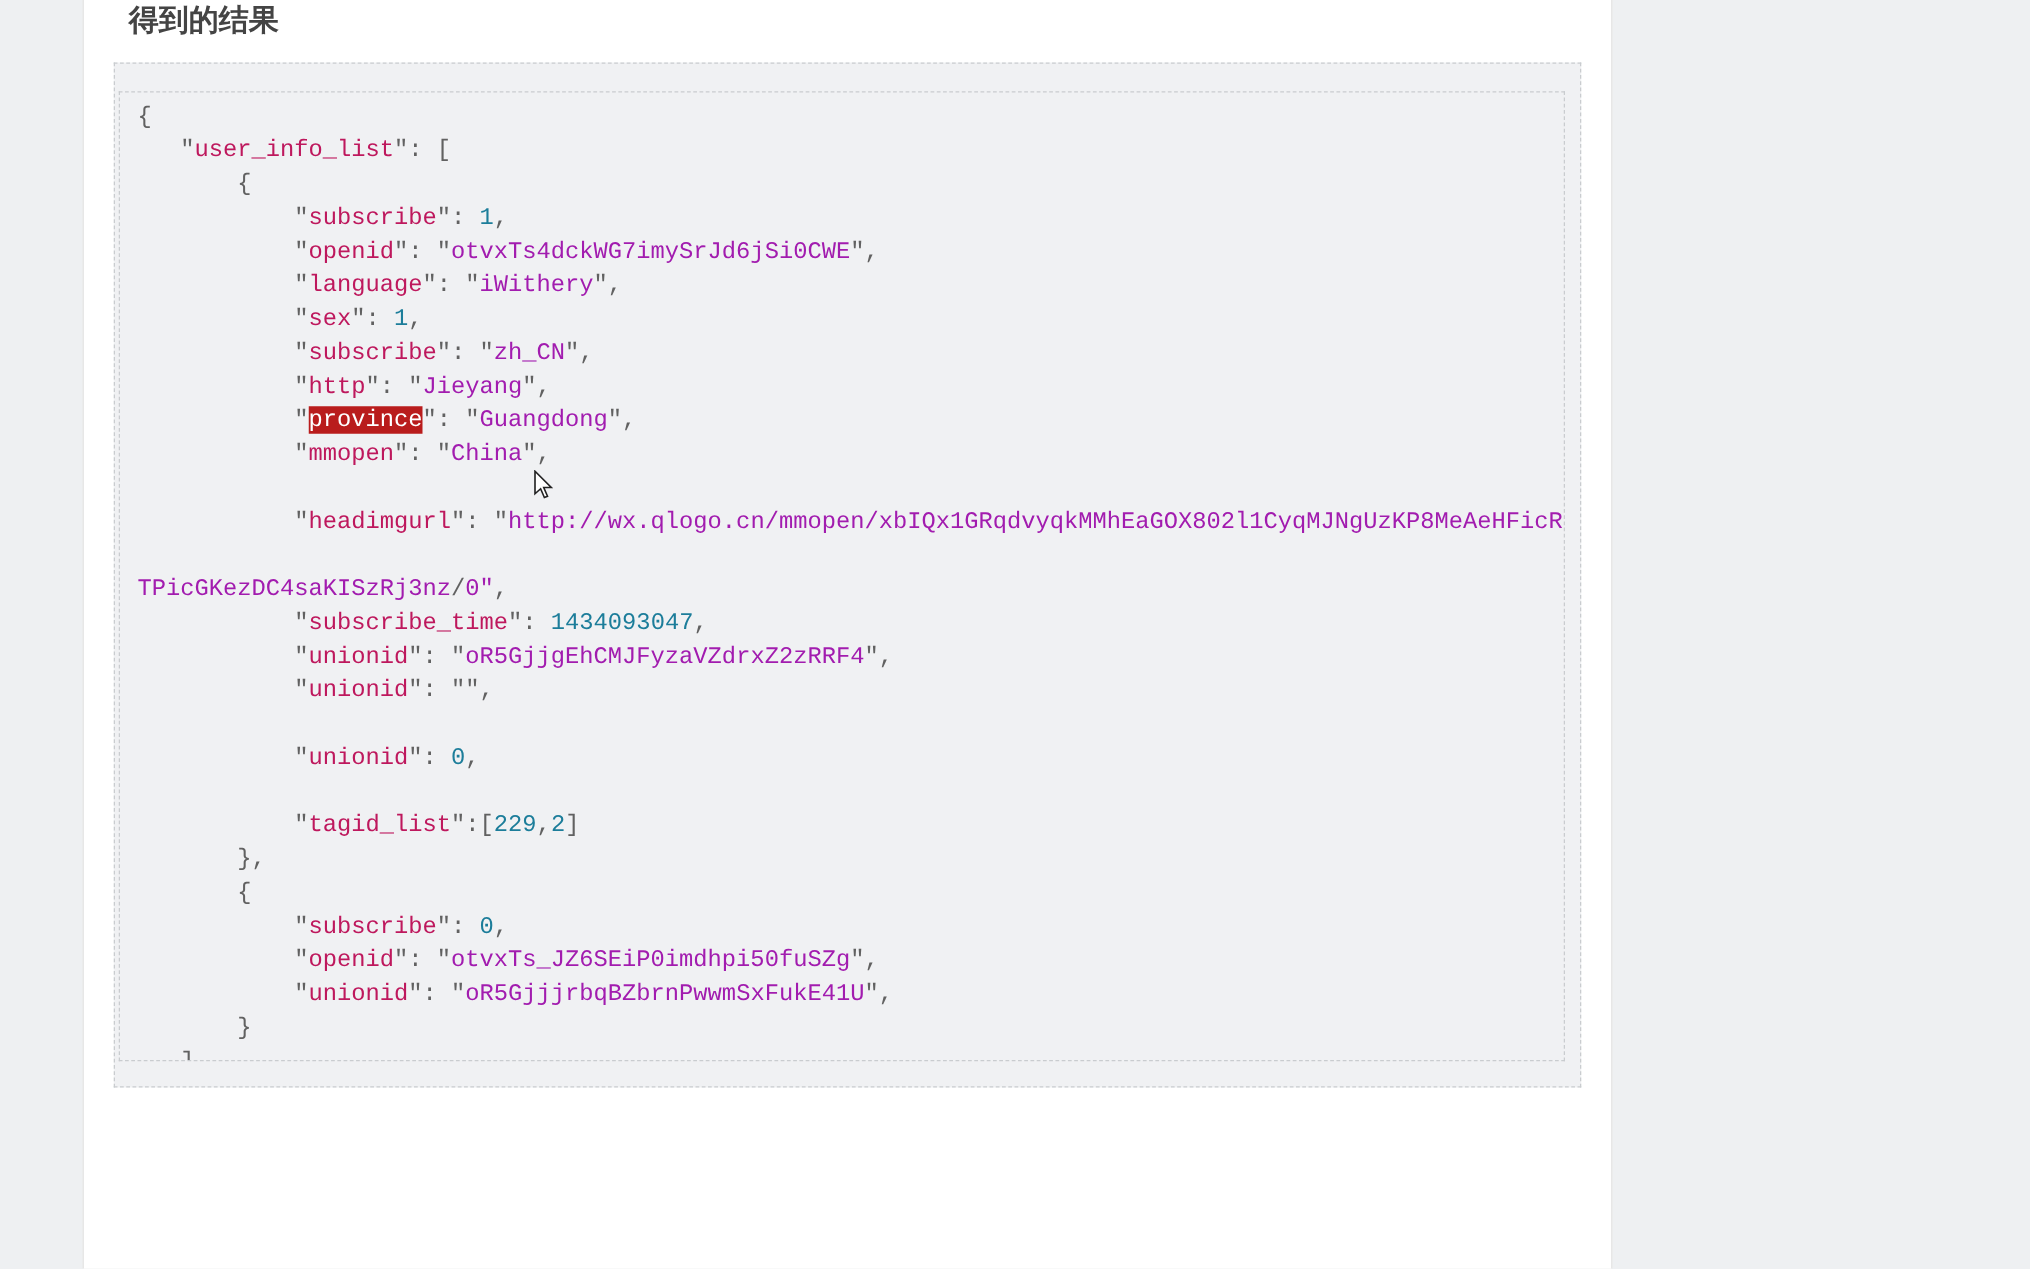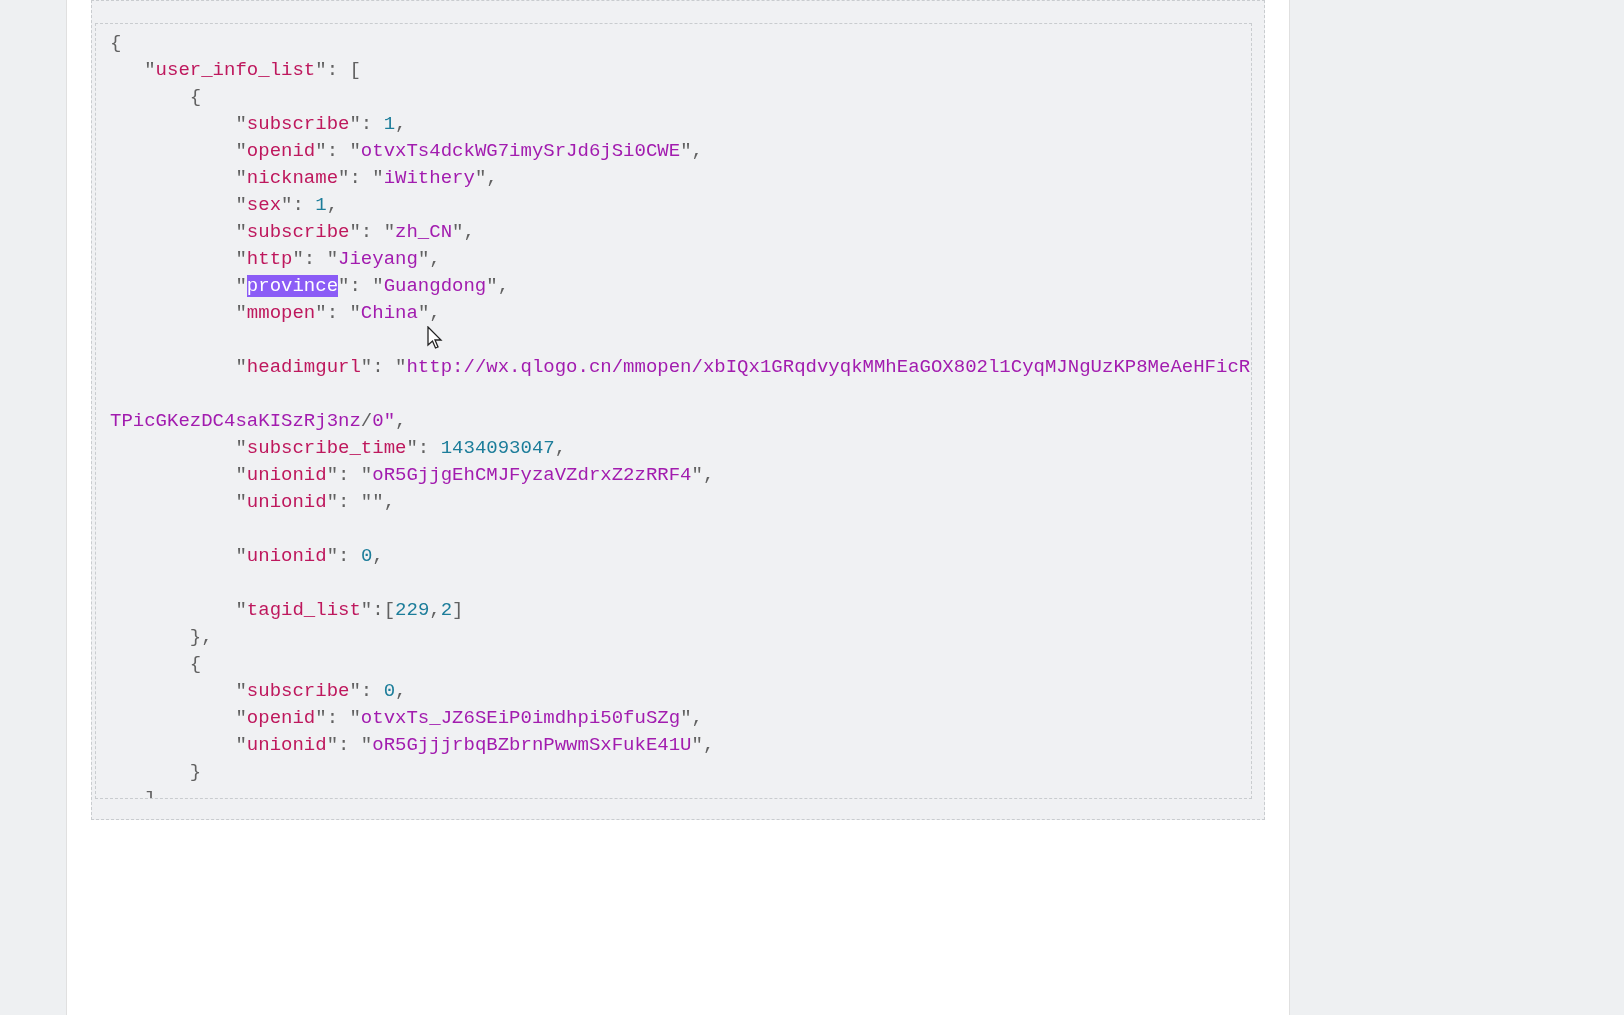--- a/index.html
+++ b/index.html
@@ -14,39 +14,40 @@
   .inner-box{margin:0 0 0 0;height:776px;border:1px dashed #c9cccf;background:#f0f1f3;
     width:1157px;box-sizing:border-box;overflow:hidden;}
   pre{margin:0;padding:6px 14px 6px 14px;
     font-family:Consolas,"Menlo","Monaco","Courier New",monospace;
     font-size:19px;line-height:27px;white-space:pre;color:#555;overflow:hidden;}
   
   .p{color:#616161}            
   .k{color:#be185d}            
   .s{color:#a21caf}            
   .n{color:#1c7d9a}            
-  .sel{background:#8b5cf6;color:#fff}   
+  .sel{background:#b91c1c;color:#fff}   
   .cursor{position:absolute;}
   .cursor svg{display:block}
   .cursor-wrap{position:relative;}
 </style>
 </head>
 <body>
 
 <div class="page">
   <div class="card">
+    <div class="heading">得到的结果</div>
 
     <div class="outer-box">
       <div class="inner-box cursor-wrap">
 <pre><span class="p">{</span>
 <span class="p">   "</span><span class="k">user_info_list</span><span class="p">": [</span>
 <span class="p">       {</span>
 <span class="p">           "</span><span class="k">subscribe</span><span class="p">": </span><span class="n">1</span><span class="p">,</span>
 <span class="p">           "</span><span class="k">openid</span><span class="p">": "</span><span class="s">otvxTs4dckWG7imySrJd6jSi0CWE</span><span class="p">",</span>
-<span class="p">           "</span><span class="k">nickname</span><span class="p">": "</span><span class="s">iWithery</span><span class="p">",</span>
+<span class="p">           "</span><span class="k">language</span><span class="p">": "</span><span class="s">iWithery</span><span class="p">",</span>
 <span class="p">           "</span><span class="k">sex</span><span class="p">": </span><span class="n">1</span><span class="p">,</span>
 <span class="p">           "</span><span class="k">subscribe</span><span class="p">": "</span><span class="s">zh_CN</span><span class="p">",</span>
 <span class="p">           "</span><span class="k">http</span><span class="p">": "</span><span class="s">Jieyang</span><span class="p">",</span>
 <span class="p">           "</span><span class="sel">province</span><span class="p">": "</span><span class="s">Guangdong</span><span class="p">",</span>
 <span class="p">           "</span><span class="k">mmopen</span><span class="p">": "</span><span class="s">China</span><span class="p">",</span>
 <span> </span>
 <span class="p">           "</span><span class="k">headimgurl</span><span class="p">": "</span><span class="s">http://wx.qlogo.cn/mmopen/xbIQx1GRqdvyqkMMhEaGOX802l1CyqMJNgUzKP8MeAeHFicRDSnZH7FY4XB7p</span>
 <span> </span>
 <span class="s">TPicGKezDC4saKISzRj3nz</span><span class="p">/</span><span class="s">0"</span><span class="p">,</span>
 <span class="p">           "</span><span class="k">subscribe_time</span><span class="p">": </span><span class="n">1434093047</span><span class="p">,</span>

